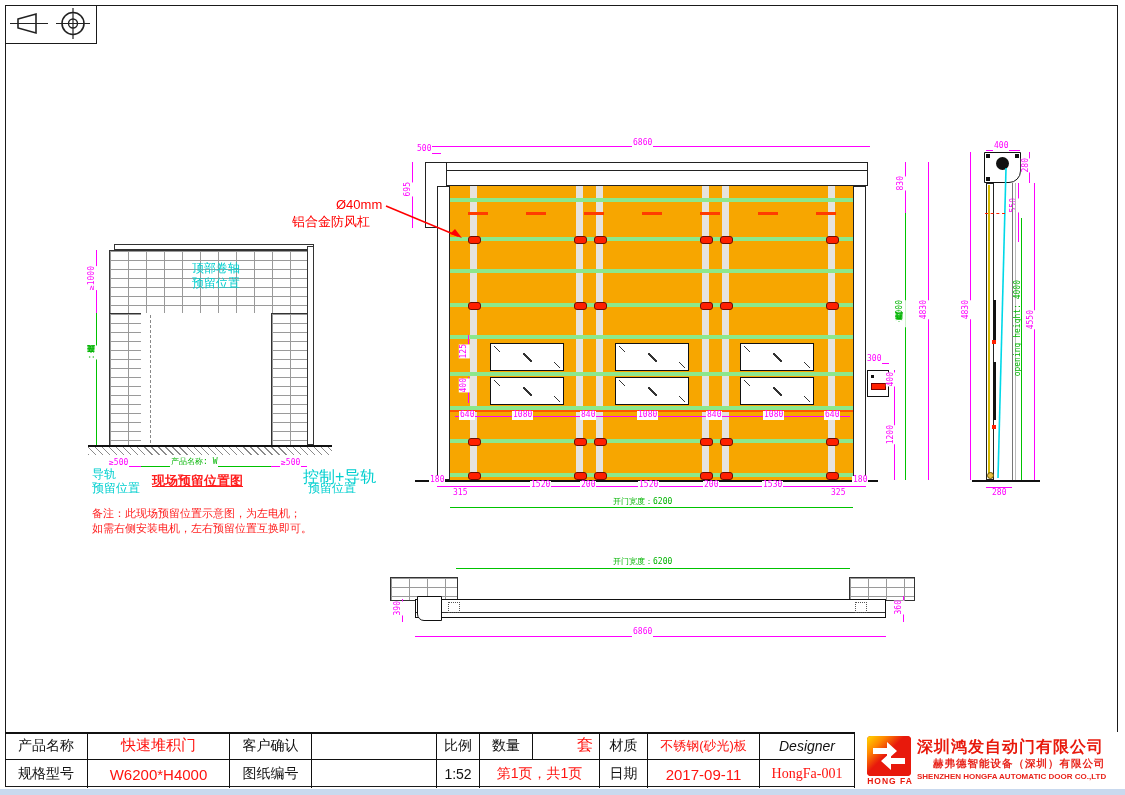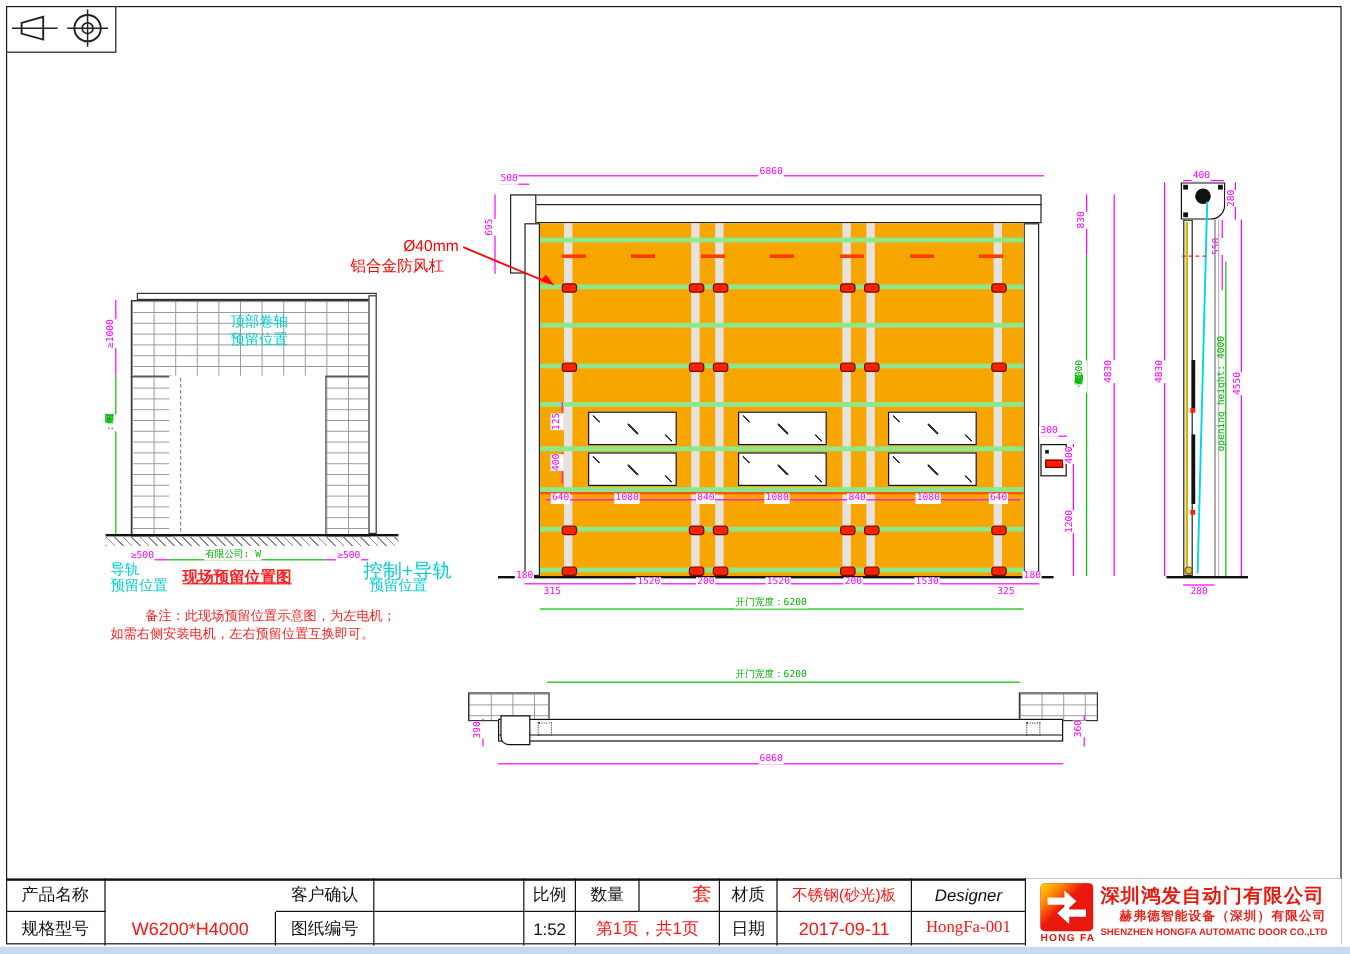--- a/index.html
+++ b/index.html
@@ -78,30 +78,30 @@
   <div class="dlg" style="left:96px;top:313px;width:1px;height:132px;"></div>
   <span class="lab labg vlab" style="left:87px;top:345px;">开门高度: H</span>
 
   <div class="abs" style="left:88px;top:445px;width:244px;height:2px;background:#111;"></div>
   <div class="abs hatch" style="left:88px;top:447px;width:244px;height:8px;"></div>
 
   <div class="dl" style="left:109px;top:466px;width:32px;height:1px;"></div>
   <div class="dlg" style="left:141px;top:466px;width:130px;height:1px;"></div>
   <div class="dl" style="left:271px;top:466px;width:36px;height:1px;"></div>
   <span class="lab" style="left:108px;top:459px;">≥500</span>
-  <span class="lab labg" style="left:170px;top:458px;">有限公司: W</span>
+  <span class="lab labg" style="left:170px;top:458px;">产品名称: W</span>
   <span class="lab" style="left:280px;top:459px;">≥500</span>
 
   <div class="cy" style="left:92px;top:468px;font-size:12px;">导轨</div>
   <div class="cy" style="left:92px;top:482px;font-size:12px;">预留位置</div>
   <div class="abs" style="left:152px;top:472px;font:bold 13px 'Liberation Sans',sans-serif;color:#FF1E1E;text-decoration:underline;">现场预留位置图</div>
   <div class="cy" style="left:303px;top:468px;font-size:16px;">控制+导轨</div>
   <div class="cy" style="left:308px;top:482px;font-size:12px;">预留位置</div>
 
-  <div class="notes" style="left:92px;top:506px;margin-left:29px;">备注：此现场预留位置示意图，为左电机；</div>
+  <div class="notes" style="left:92px;top:506px;">备注：此现场预留位置示意图，为左电机；</div>
   <div class="notes" style="left:92px;top:521px;">如需右侧安装电机，左右预留位置互换即可。</div>
 
   <div class="dl" style="left:425px;top:146px;width:445px;height:1px;"></div>
   <span class="lab" style="left:632px;top:139px;">6860</span>
   <div class="dl" style="left:417px;top:153px;width:24px;height:1px;"></div>
   <span class="lab" style="left:416px;top:145px;">500</span>
 
   <div class="abs whitebox" style="left:425px;top:162px;width:443px;height:24px;box-sizing:border-box;"></div>
   <div class="abs" style="left:425px;top:170px;width:443px;height:1px;background:#222;"></div>
   <div class="abs whitebox" style="left:425px;top:162px;width:22px;height:66px;box-sizing:border-box;"></div>
@@ -271,20 +271,21 @@
   <span class="lab vlab" style="left:393px;top:601px;">390</span>
   <div class="dl" style="left:903px;top:596px;width:1px;height:26px;"></div>
   <span class="lab vlab" style="left:894px;top:600px;">360</span>
 
   <div class="dl" style="left:415px;top:636px;width:471px;height:1px;"></div>
   <span class="lab" style="left:632px;top:628px;">6860</span>
 
   <div class="abs" style="left:5px;top:732px;width:1113px;height:0;border-top:2px solid #111;"></div>
 
   <div class="tb bb" style="left:5px;top:732px;width:83px;height:28px;">产品名称</div>
+  <div class="tb bb tred" style="left:88px;top:732px;width:142px;height:28px;font-size:15px;">快速堆积门</div>
   <div class="tb bb" style="left:230px;top:732px;width:82px;height:28px;">客户确认</div>
   <div class="tb bb" style="left:312px;top:732px;width:125px;height:28px;"></div>
   <div class="tb bb" style="left:437px;top:732px;width:43px;height:28px;">比例</div>
   <div class="tb bb" style="left:480px;top:732px;width:53px;height:28px;">数量</div>
   <div class="tb bb tred" style="left:533px;top:732px;width:67px;height:28px;justify-content:flex-end;padding-right:6px;font-size:16px;">套</div>
   <div class="tb bb" style="left:600px;top:732px;width:48px;height:28px;">材质</div>
   <div class="tb bb tred" style="left:648px;top:732px;width:112px;height:28px;font-size:13px;">不锈钢(砂光)板</div>
   <div class="tb bb" style="left:760px;top:732px;width:95px;height:28px;font-style:italic;">Designer</div>
 
   <div class="tb" style="left:5px;top:760px;width:83px;height:28px;">规格型号</div>

